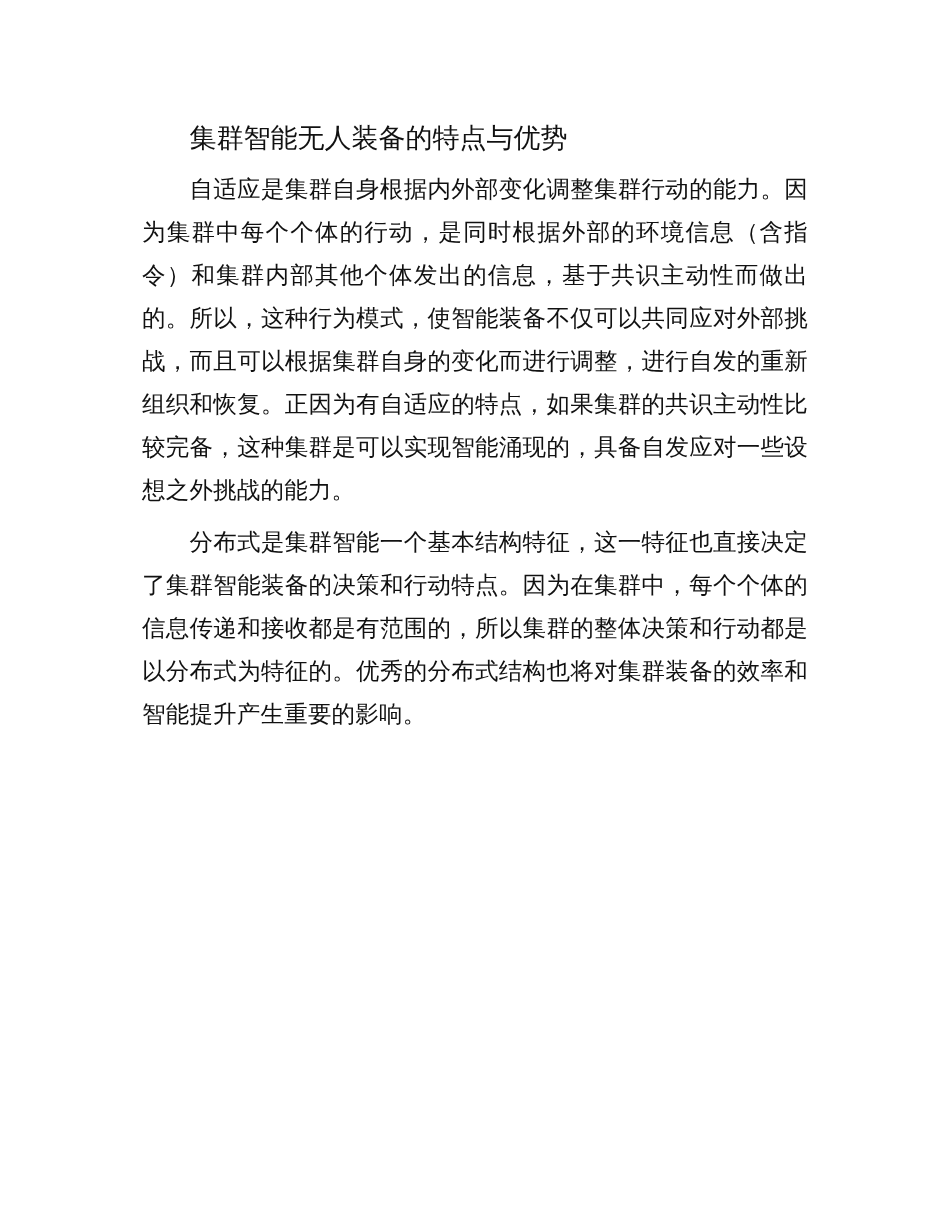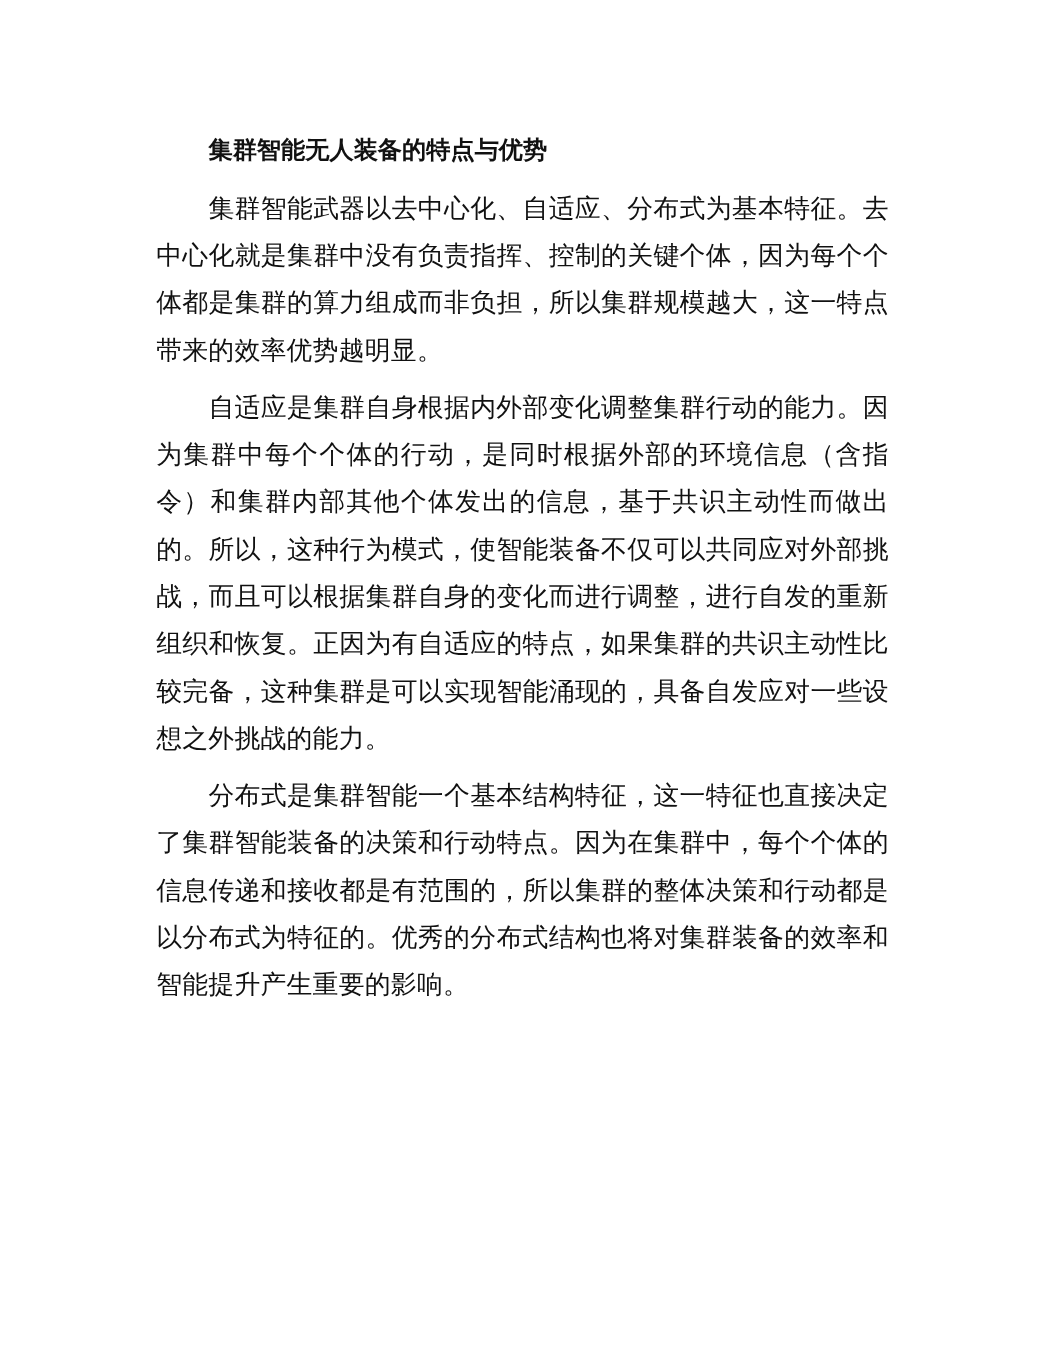--- a/index.html
+++ b/index.html
@@ -26,27 +26,26 @@
       font-size: 23.5px;
       line-height: 43px;
       text-align: justify;
       text-justify: inter-character;
       text-indent: 47.5px;
       letter-spacing: 0.2px;
       word-break: break-all;
     }
     .heading {
       margin: 0 0 9px 0;
-      font-size: 22px;
+      font-size: 27px;
       line-height: 43px;
       text-indent: 47.5px;
-      font-weight: bold;
+      font-weight: normal;
     }
   </style>
 </head>
 <body>
 
 <div class="page">
   <p class="heading">集群智能无人装备的特点与优势</p>
-  <p class="para">集群智能武器以去中心化、自适应、分布式为基本特征。去中心化就是集群中没有负责指挥、控制的关键个体，因为每个个体都是集群的算力组成而非负担，所以集群规模越大，这一特点带来的效率优势越明显。</p>
   <p class="para">自适应是集群自身根据内外部变化调整集群行动的能力。因为集群中每个个体的行动，是同时根据外部的环境信息（含指令）和集群内部其他个体发出的信息，基于共识主动性而做出的。所以，这种行为模式，使智能装备不仅可以共同应对外部挑战，而且可以根据集群自身的变化而进行调整，进行自发的重新组织和恢复。正因为有自适应的特点，如果集群的共识主动性比较完备，这种集群是可以实现智能涌现的，具备自发应对一些设想之外挑战的能力。</p>
   <p class="para">分布式是集群智能一个基本结构特征，这一特征也直接决定了集群智能装备的决策和行动特点。因为在集群中，每个个体的信息传递和接收都是有范围的，所以集群的整体决策和行动都是以分布式为特征的。优秀的分布式结构也将对集群装备的效率和智能提升产生重要的影响。</p>
 </div>
 
 </body></html>

